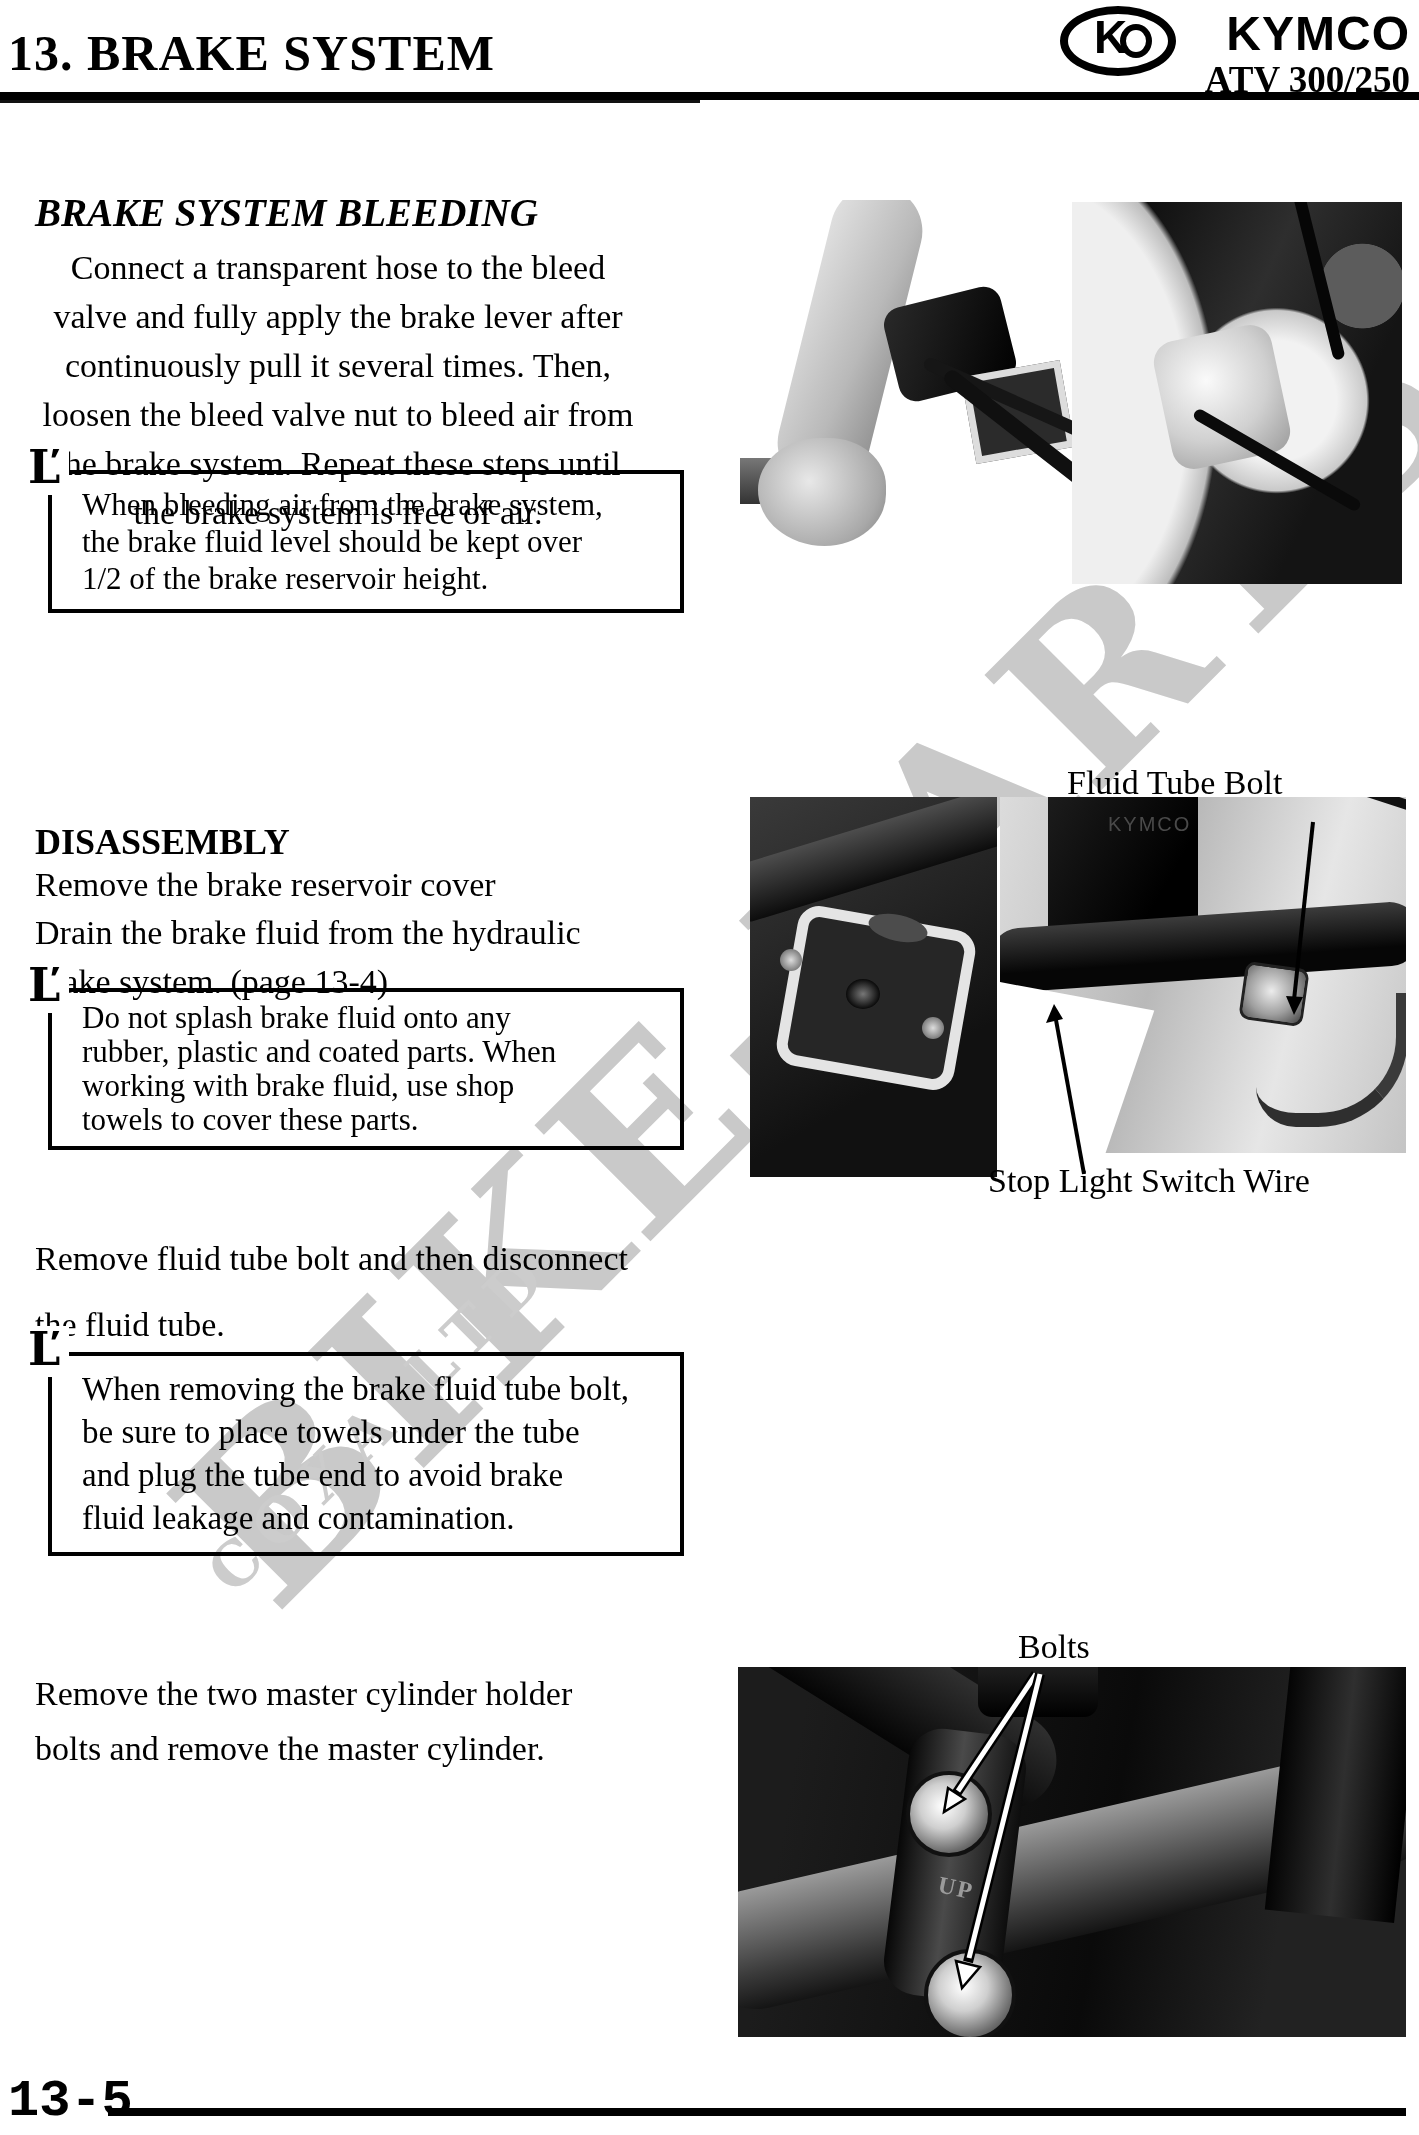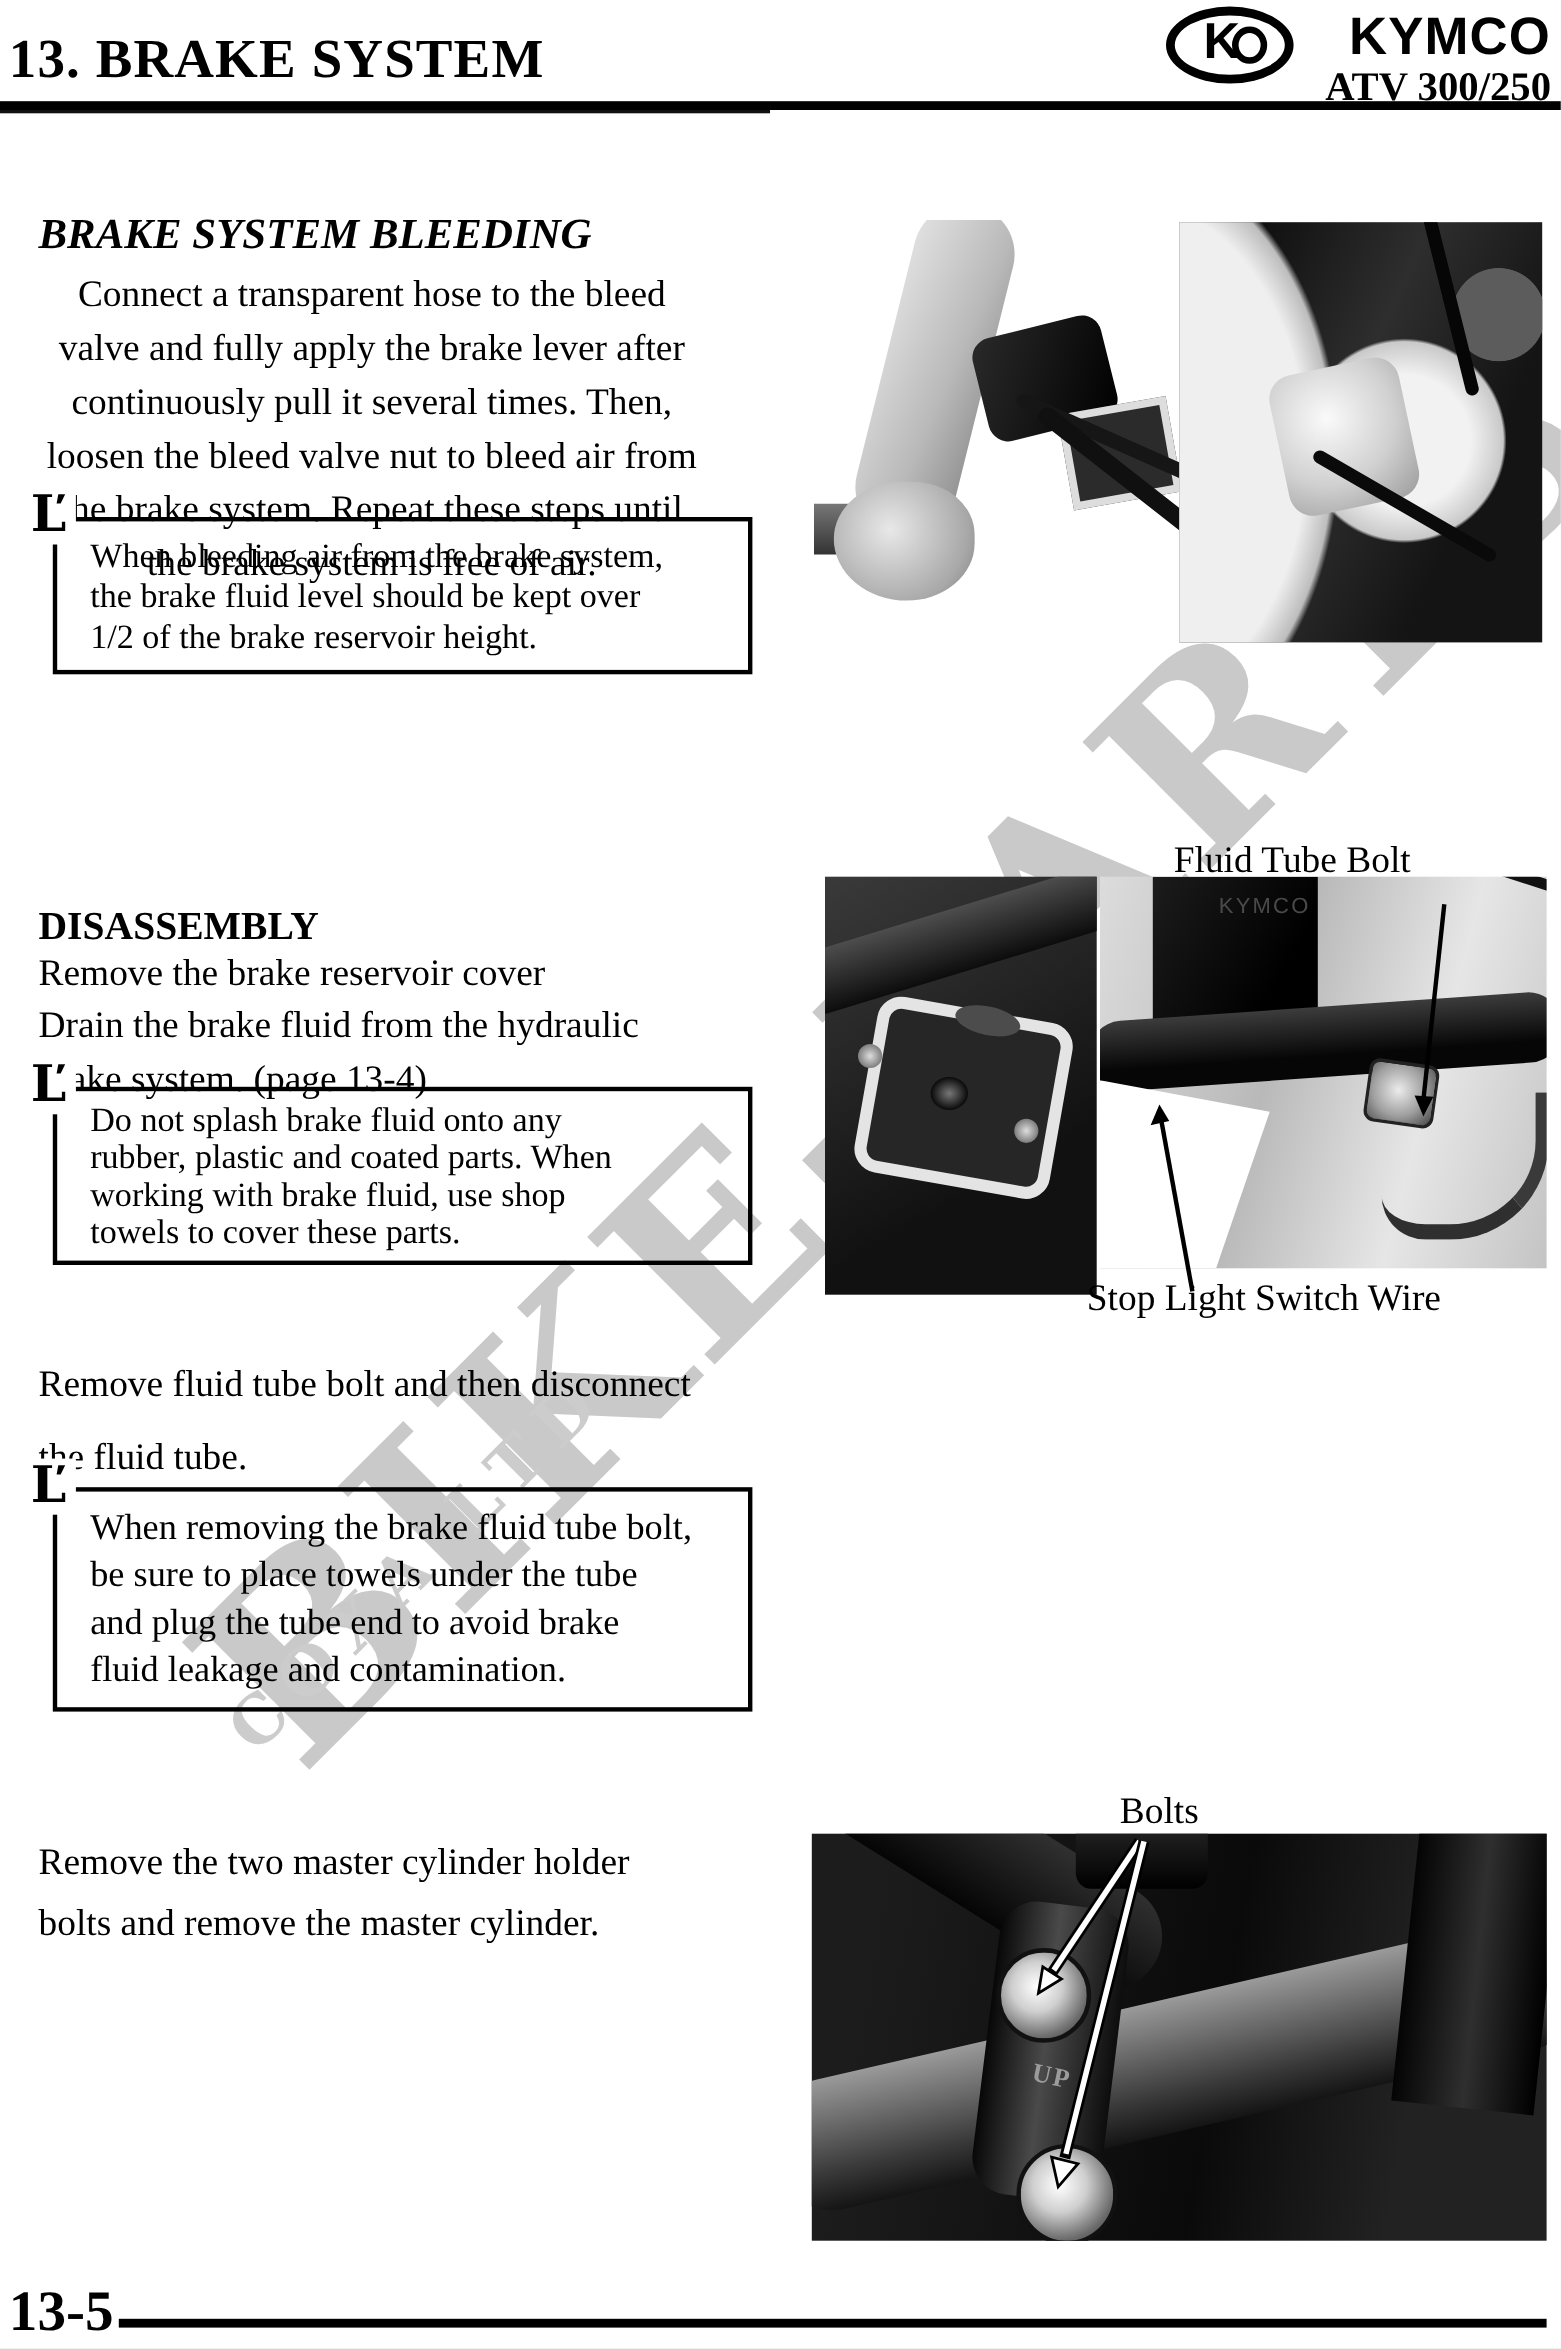--- a/index.html
+++ b/index.html
@@ -116,21 +116,21 @@
   
   .photo-label{position:absolute;font-size:34px;z-index:5;}
   #label-fluid{left:1067px;top:764px;}
   #label-stoplight{left:988px;top:1162px;}
   #label-bolts{left:1018px;top:1628px;}
 
   
   #arrows{left:0;top:0;z-index:4;pointer-events:none;}
 
   
-  #page-number{left:8px;top:2072px;font-size:52px;font-weight:bold;z-index:3;}
+  #page-number{left:8px;top:2072px;font-size:52px;font-weight:bold;z-index:3;font-family:Liberation Mono, monospace;}
   #footer-rule{left:108px;top:2108px;width:1298px;height:8px;background:#000;z-index:3;}
 </style>
 </head>
 <body>
 
 <div id="page">
 
   <div class="abs" id="chapter-title">13. BRAKE SYSTEM</div>
   <div class="abs" id="logo-ellipse">
     <span class="abs" id="logo-k">K</span>

